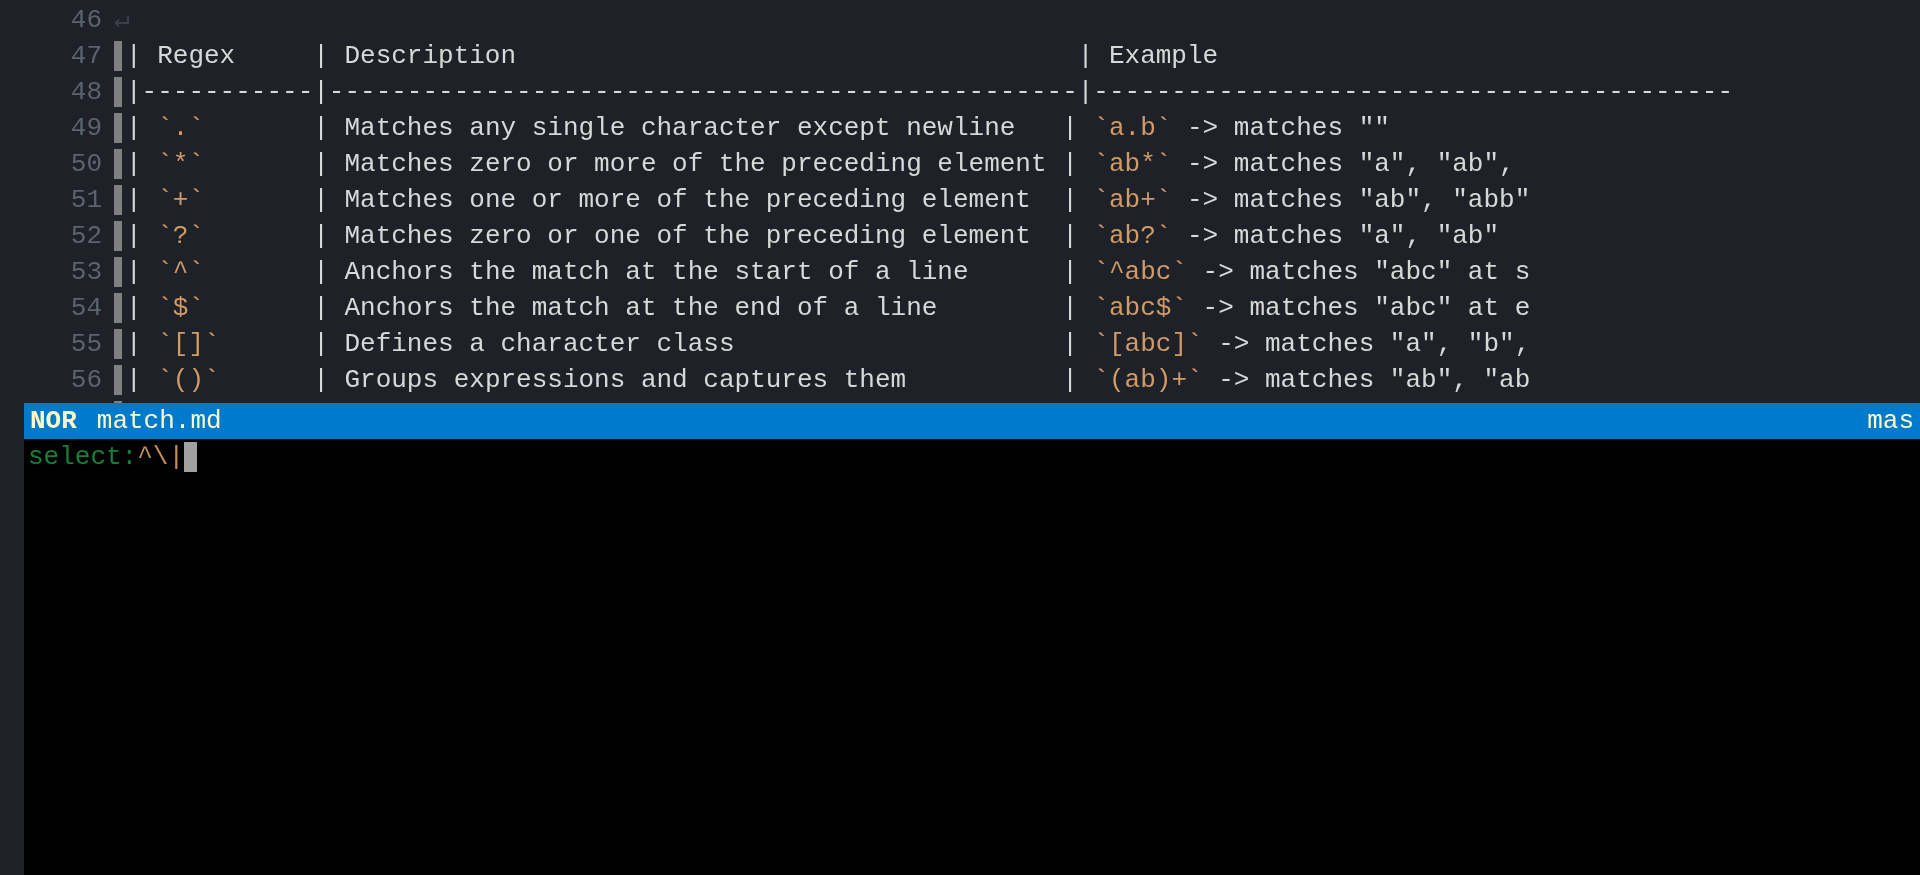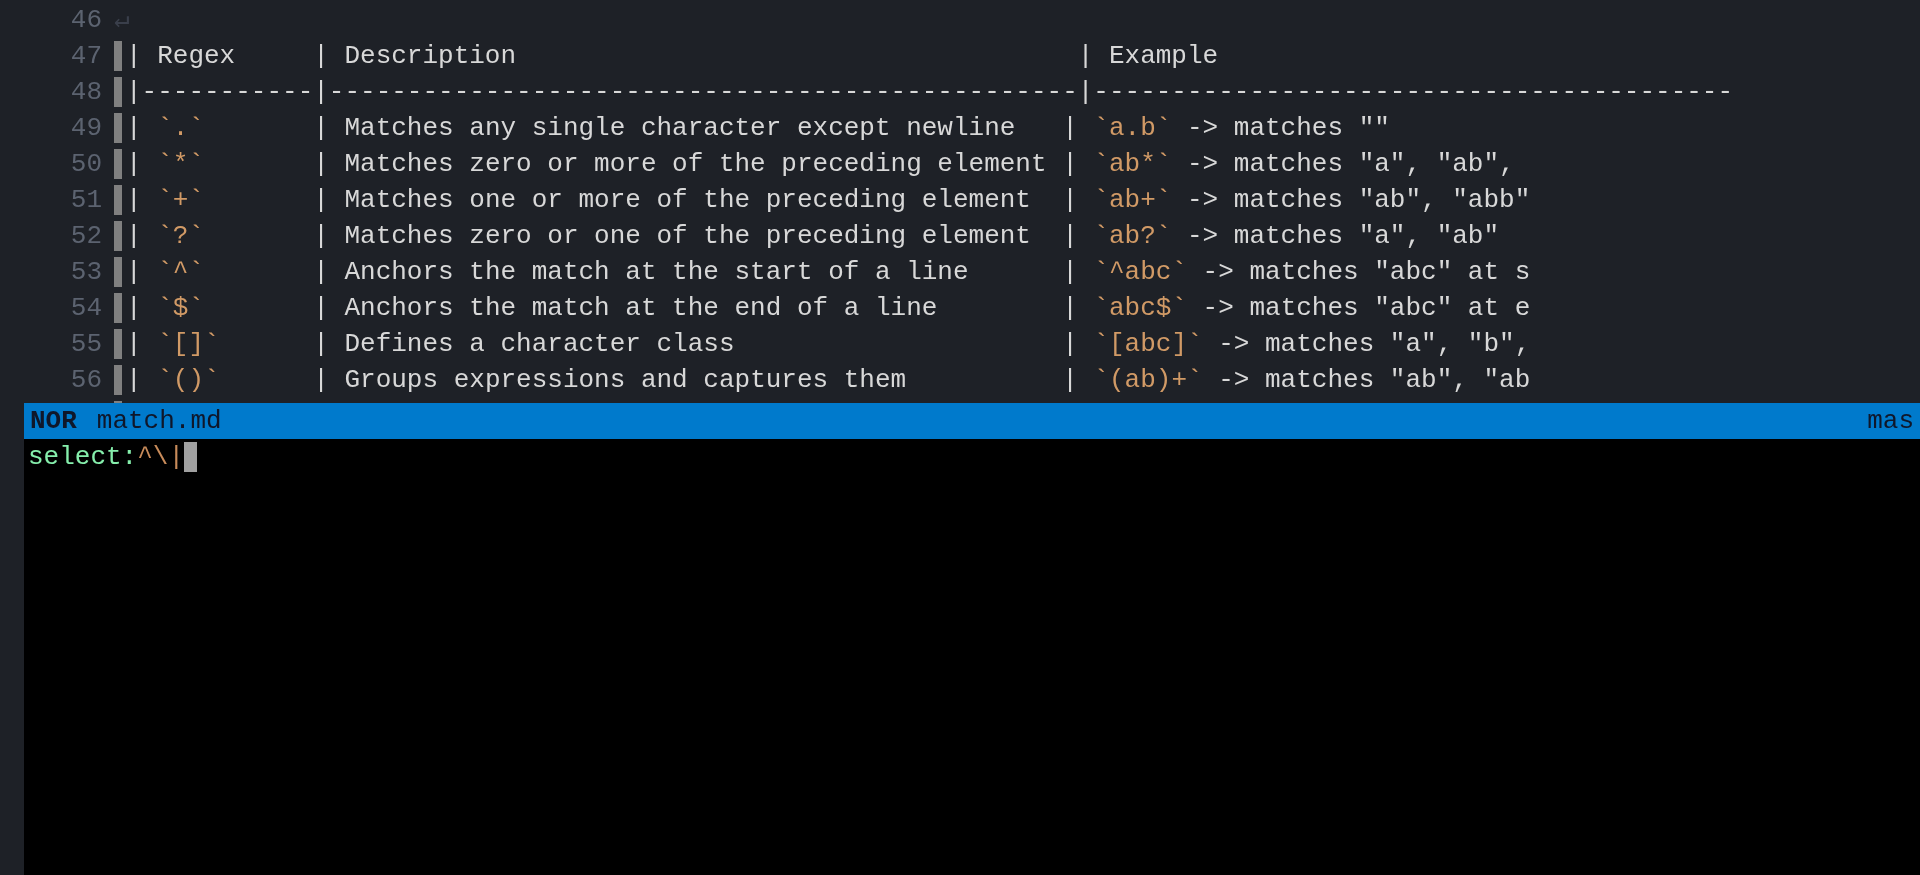--- a/index.html
+++ b/index.html
@@ -50,39 +50,39 @@
     width: 8px;
     height: 30px;
     background: #808080;
     vertical-align: middle;
     margin-right: 4px;
   }
   .code-inline { color: #d19a66; }
   .statusbar {
     height: 36px;
     background: #007acc;
-    color: #0f172a;
+    color: #fef9c3;
     display: flex;
     align-items: center;
     padding: 0 6px;
     font-weight: 500;
     justify-content: center;
   }
   .status-mode { padding-right: 20px; font-weight: bold; }
   .status-file { flex: 1; }
   .status-right { padding-right: 0; }
   .cmdline {
     height: 36px;
     background: #000000;
     color: #e0e0e0;
     display: flex;
     align-items: center;
     padding-left: 4px;
   }
-  .cmd-prefix { color: #86efac; }
+  .cmd-prefix { color: #15803d; }
   .cmd-text { color: #c88b5a; }
   .cmd-cursor {
     display: inline-block;
     width: 13px;
     height: 30px;
     background: #a0a0a0;
     vertical-align: middle;
   }
   .black-fill {
     flex: 1;

